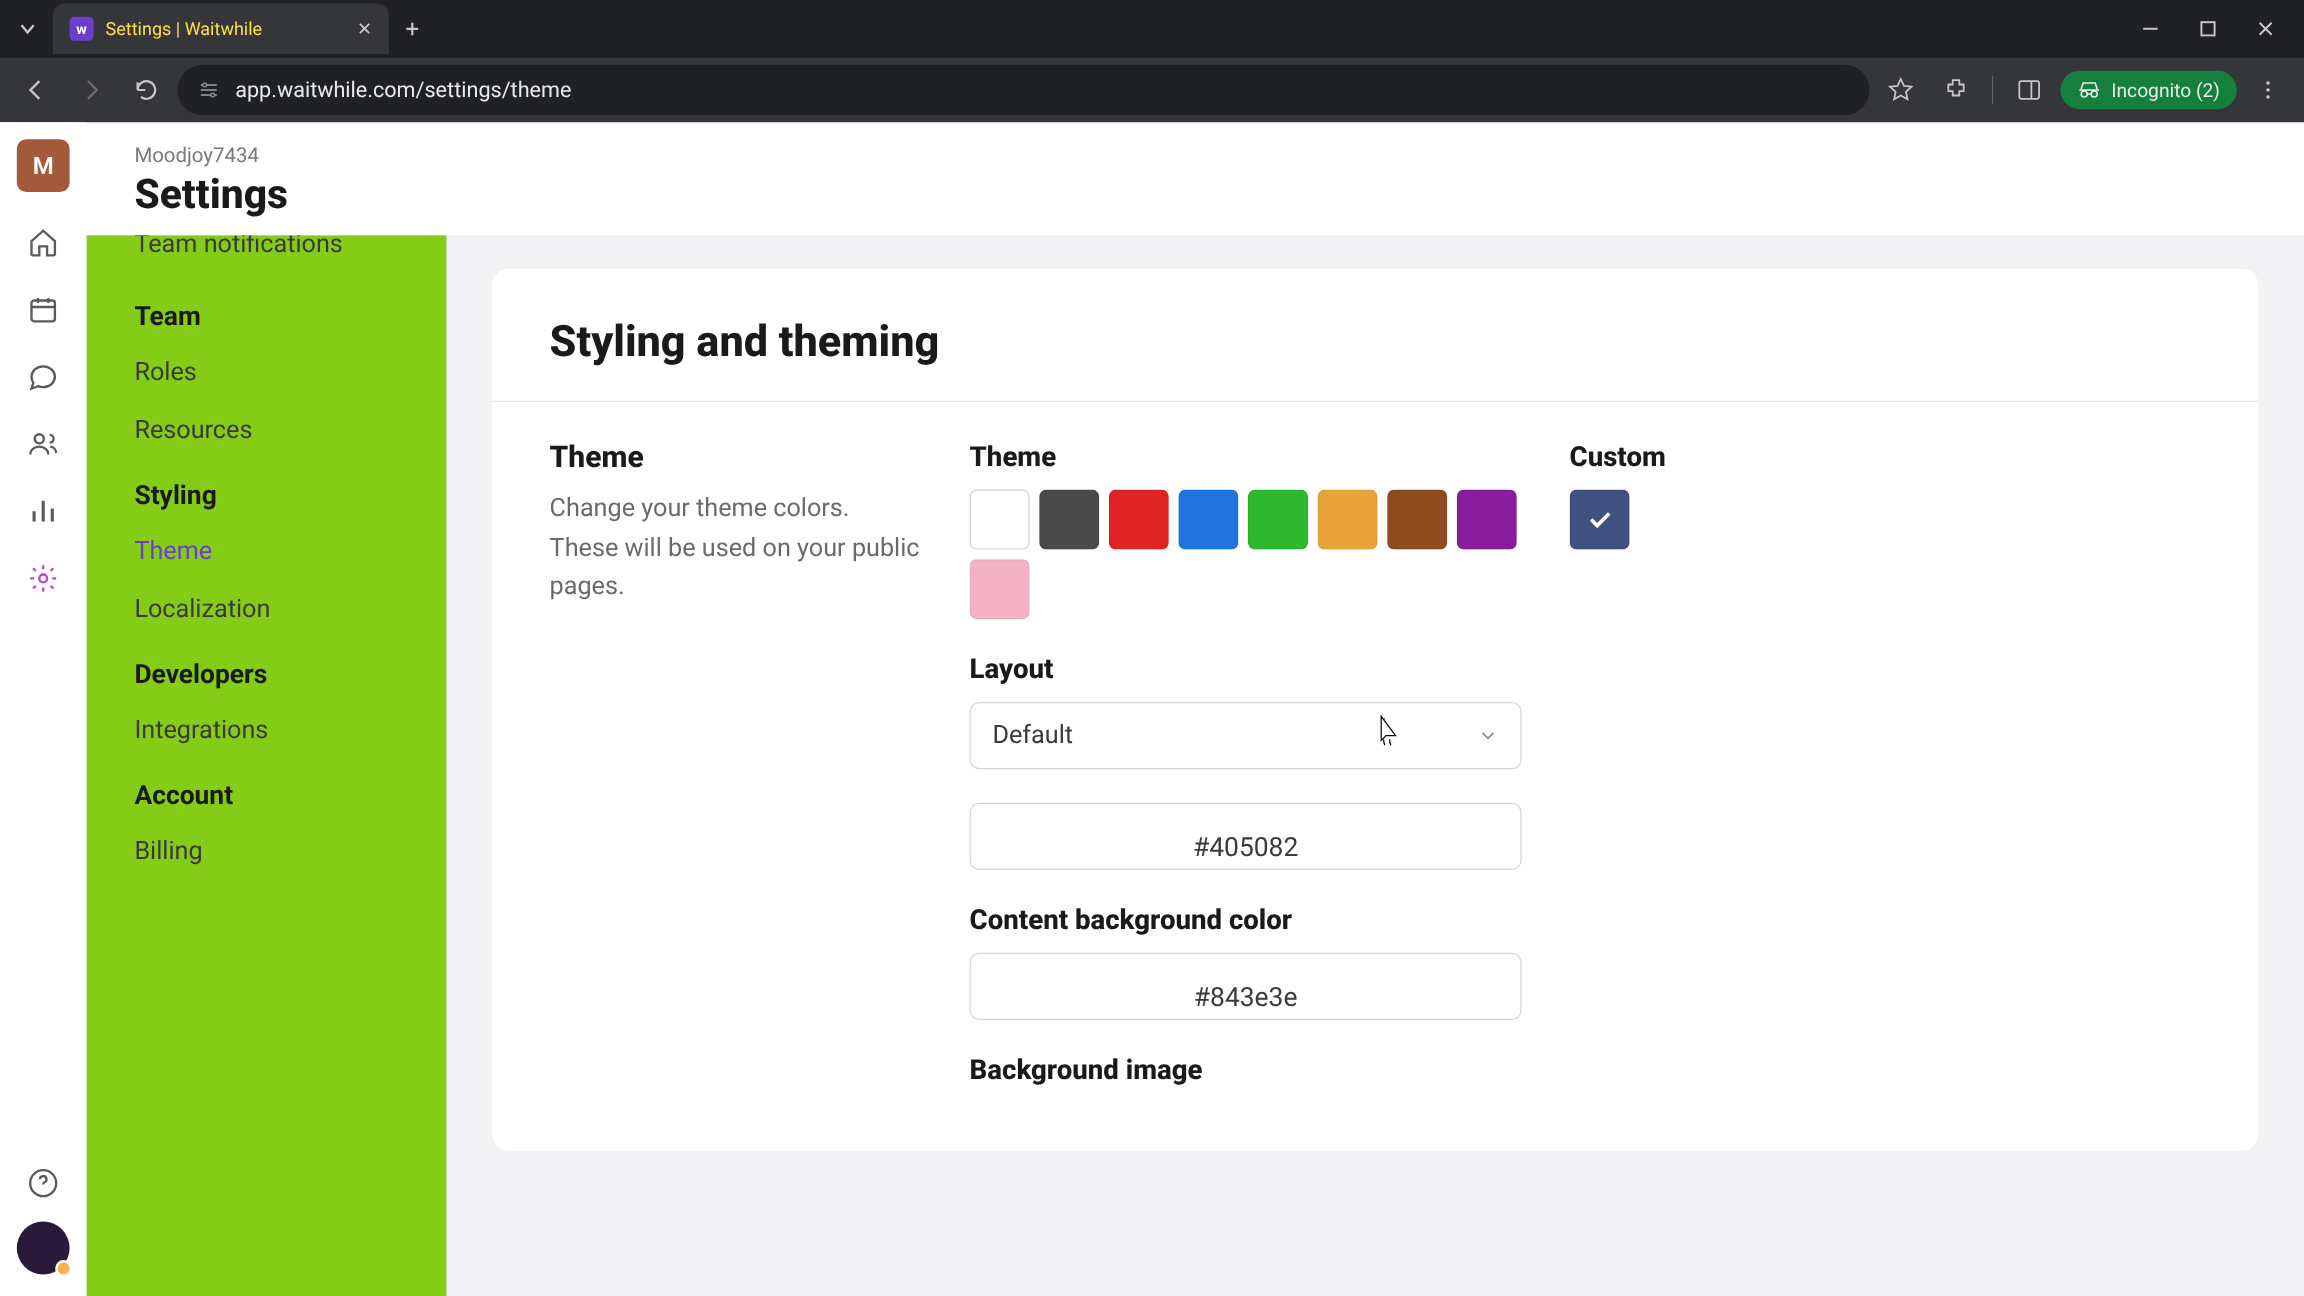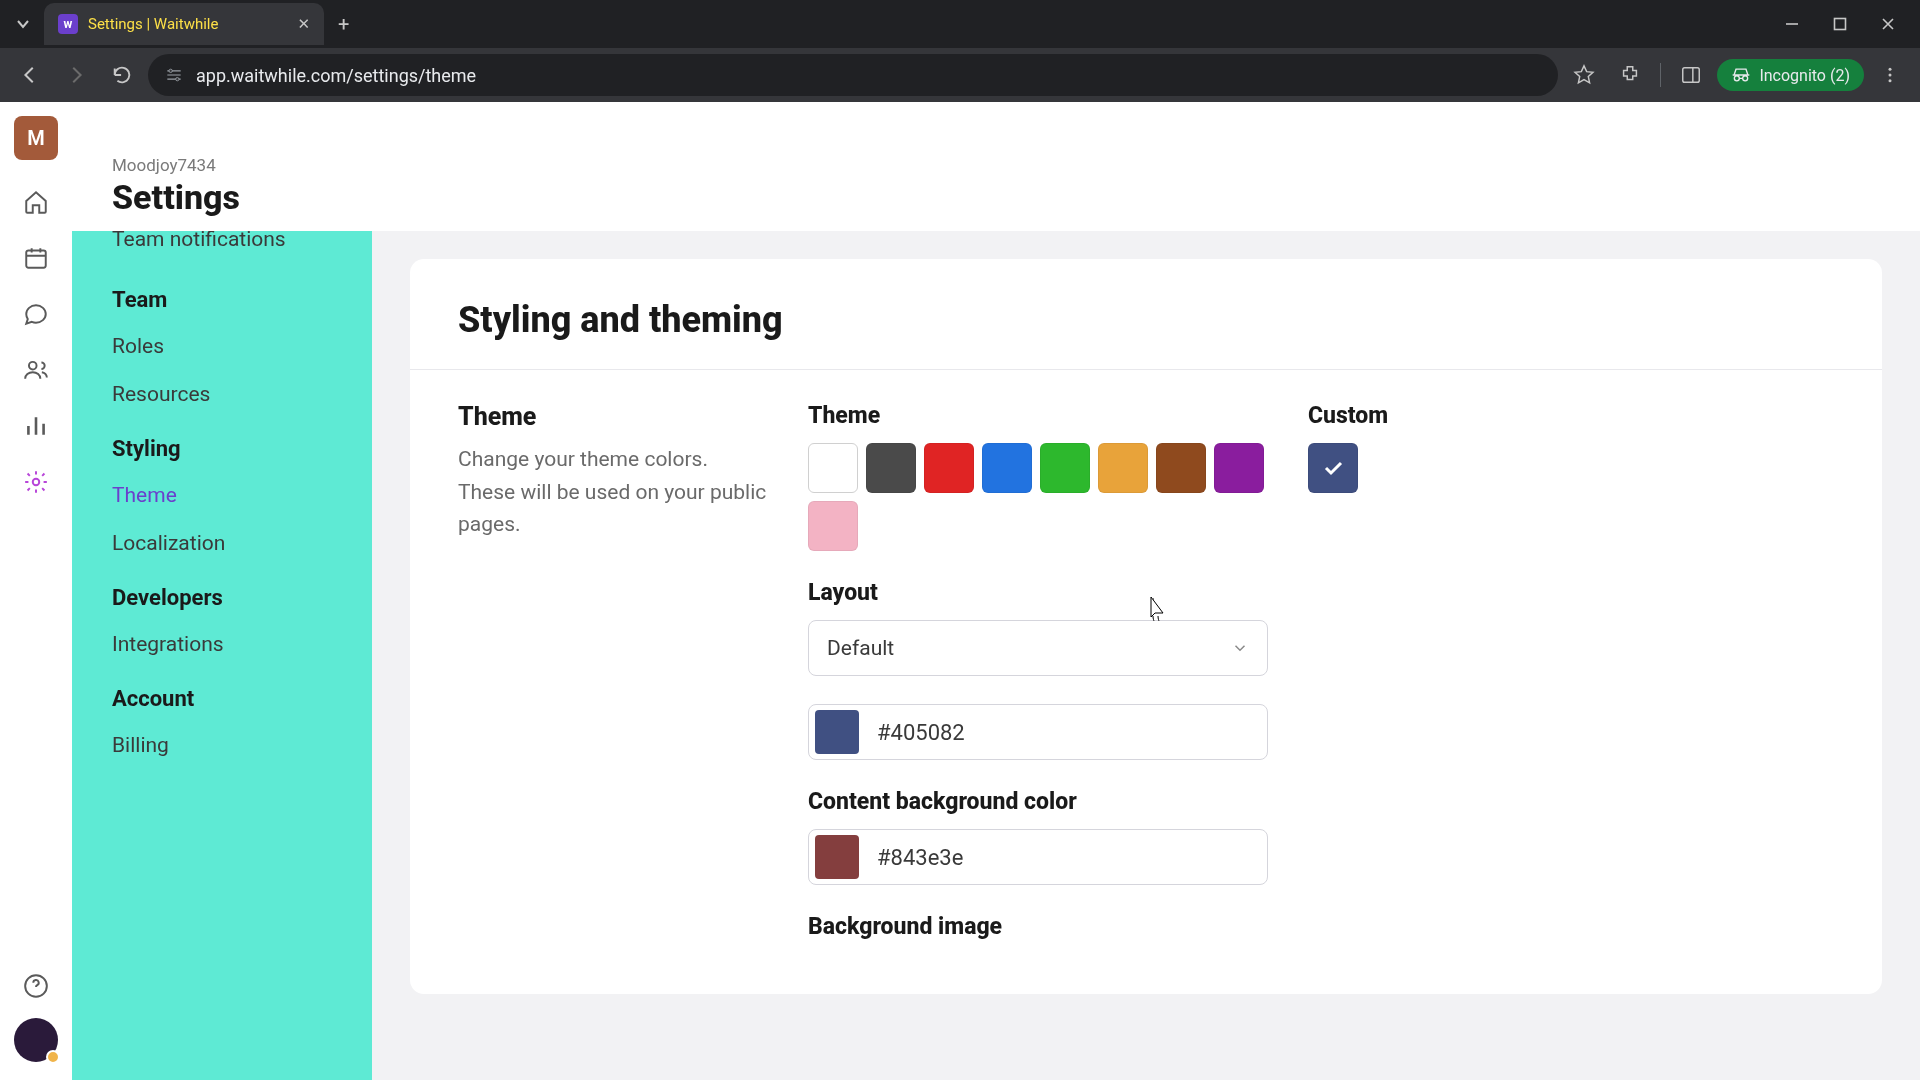--- a/index.html
+++ b/index.html
@@ -29,26 +29,26 @@
 .app { display:flex; height:calc(1080px - 102px); background:#fff; position:relative; }
 .iconbar { width:72px; background:#fff; display:flex; flex-direction:column; align-items:center; padding-top:14px; gap:28px; border-right:none; }
 .avatar-sq { width:44px; height:44px; background:#a35a3a; border-radius:8px; display:flex; align-items:center; justify-content:center; color:#fff; font-weight:600; font-size:20px; }
 .ib { width:28px; height:28px; color:#5a5a5a; cursor:pointer; display:flex; align-items:center; justify-content:center; }
 .ib.active { color:#b845d9; }
 .iconbar-bottom { margin-top:auto; margin-bottom:18px; display:flex; flex-direction:column; align-items:center; gap:18px; }
 .prof-circ { width:44px; height:44px; border-radius:50%; background:#2a1a3a; position:relative; }
 .prof-dot { position:absolute; right:-2px; bottom:-2px; width:14px; height:14px; background:#f0b44a; border-radius:50%; border:2px solid #fff; }
 
 .content-wrap { flex:1; display:flex; flex-direction:column; }
-.pgheader { padding:18px 0 14px 40px;margin-top:35px; }
+.pgheader { padding:18px 0 14px 40px; }
 .org { color:#7a7a7a; font-size:17px; margin-bottom:2px; }
 .pgtitle { font-size:34px; font-weight:800; color:#1a1a1a; }
 
 .body-row { flex:1; display:flex; background:#f2f2f4; overflow:hidden; }
-.sidebar { width:300px; background:#5eead4; padding:0 24px 0 40px; overflow-y:auto; position:relative; border-top-right-radius:0; }
+.sidebar { width:300px; background:#84cc16; padding:0 24px 0 40px; overflow-y:auto; position:relative; border-top-right-radius:0; }
 .sidebar::-webkit-scrollbar { width:10px; }
 .sidebar::-webkit-scrollbar-thumb { background:#ccc; border-radius:5px; }
 .sb-item-cut { color:#3a3a3a; font-size:21px; padding:4px 0 18px; white-space:nowrap; margin-top:-8px; }
 .sb-heading { font-size:22px; font-weight:700; color:#1a1a1a; padding:18px 0 10px; }
 .sb-item { font-size:21px; color:#3a3a3a; padding:12px 0; cursor:pointer; }
 .sb-item.active { color:#6b3fcc; }
 
 .main { flex:1; overflow-y:auto; padding:28px 38px; }
 .card { background:#fff; border-radius:14px; padding:40px 48px; }
 .card-title { font-size:36px; font-weight:800; color:#1a1a1a; padding-bottom:28px; }
@@ -59,21 +59,21 @@
 .sec-desc { font-size:21px; color:#6a6a6a; line-height:1.55; }
 .col-mid { width:460px; }
 .col-right { flex:1; }
 .fld-label { font-size:23px; font-weight:800; color:#1a1a1a; margin-bottom:14px; }
 .swatches { display:flex; flex-wrap:wrap; gap:8px; margin-bottom:28px; }
 .swatch { width:50px; height:50px; border-radius:6px; cursor:pointer; border:1px solid rgba(0,0,0,0.05); }
 .swatch.outlined { border:1px solid #d0d0d0; }
 .swatch.custom { background:#405082; display:flex; align-items:center; justify-content:center; color:#fff; }
 .select { border:1px solid #d5d5dc; border-radius:8px; height:56px; display:flex; align-items:center; padding:0 18px; font-size:21px; color:#3a3a3a; justify-content:space-between; cursor:pointer; margin-bottom:28px; }
 .chev { color:#8a8a8a; }
-.colorbox { border:1px solid #d5d5dc; border-radius:8px; height:56px; display:flex; align-items:center; padding:6px; gap:18px; margin-bottom:28px; }
+.colorbox { border:1px solid #d5d5dc; border-radius:8px; height:56px; display:flex; align-items:center; padding:6px; gap:18px; margin-bottom:28px;flex-direction:column; }
 .color-sw { width:44px; height:44px; border-radius:4px; }
 .color-val { font-size:22px; color:#3a3a3a; }
 
 .cursor-ptr { position:absolute; left:1145px; top:493px; pointer-events:none; }
 svg { display:block; }
 </style>
 </head>
 <body>
 
 <div class="chrome">

